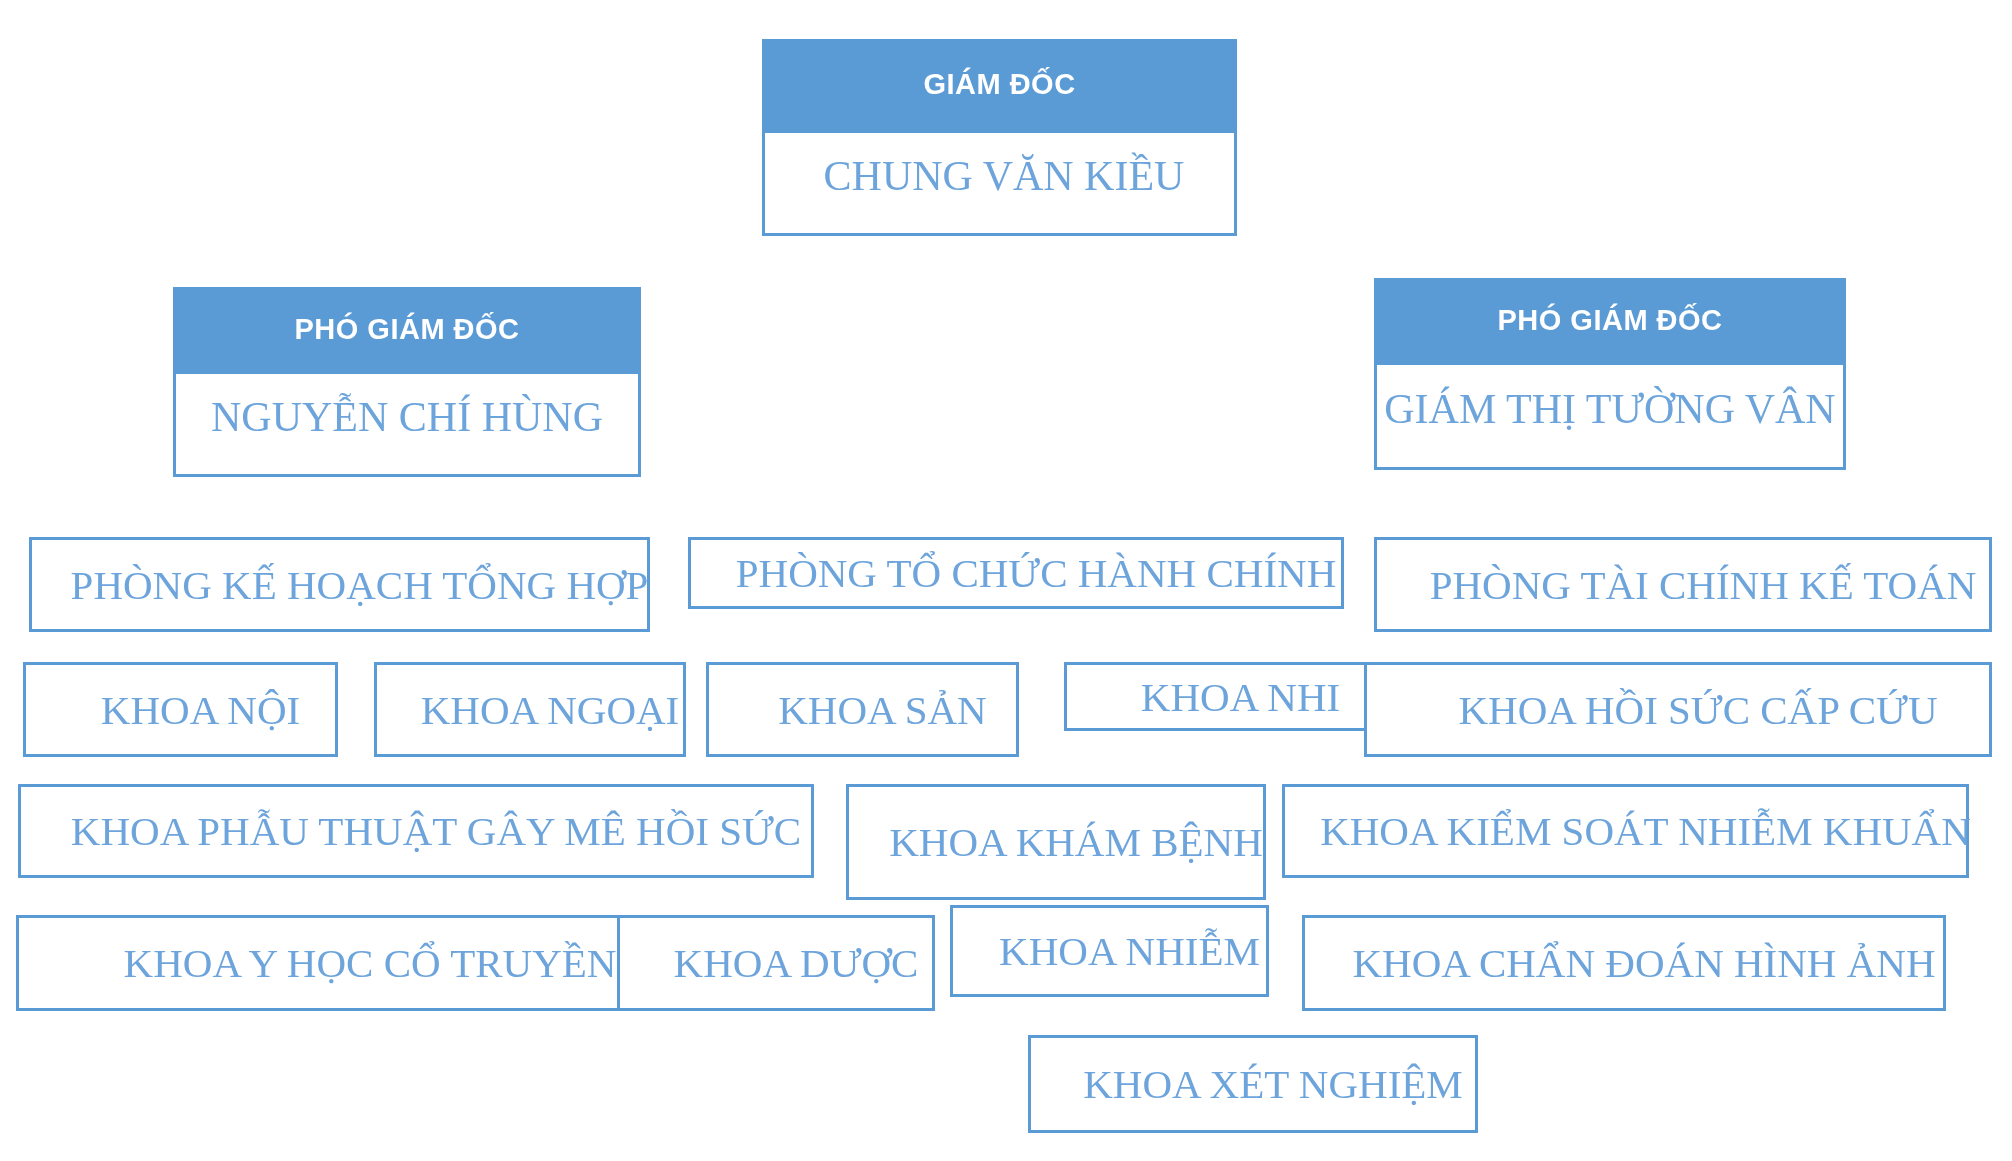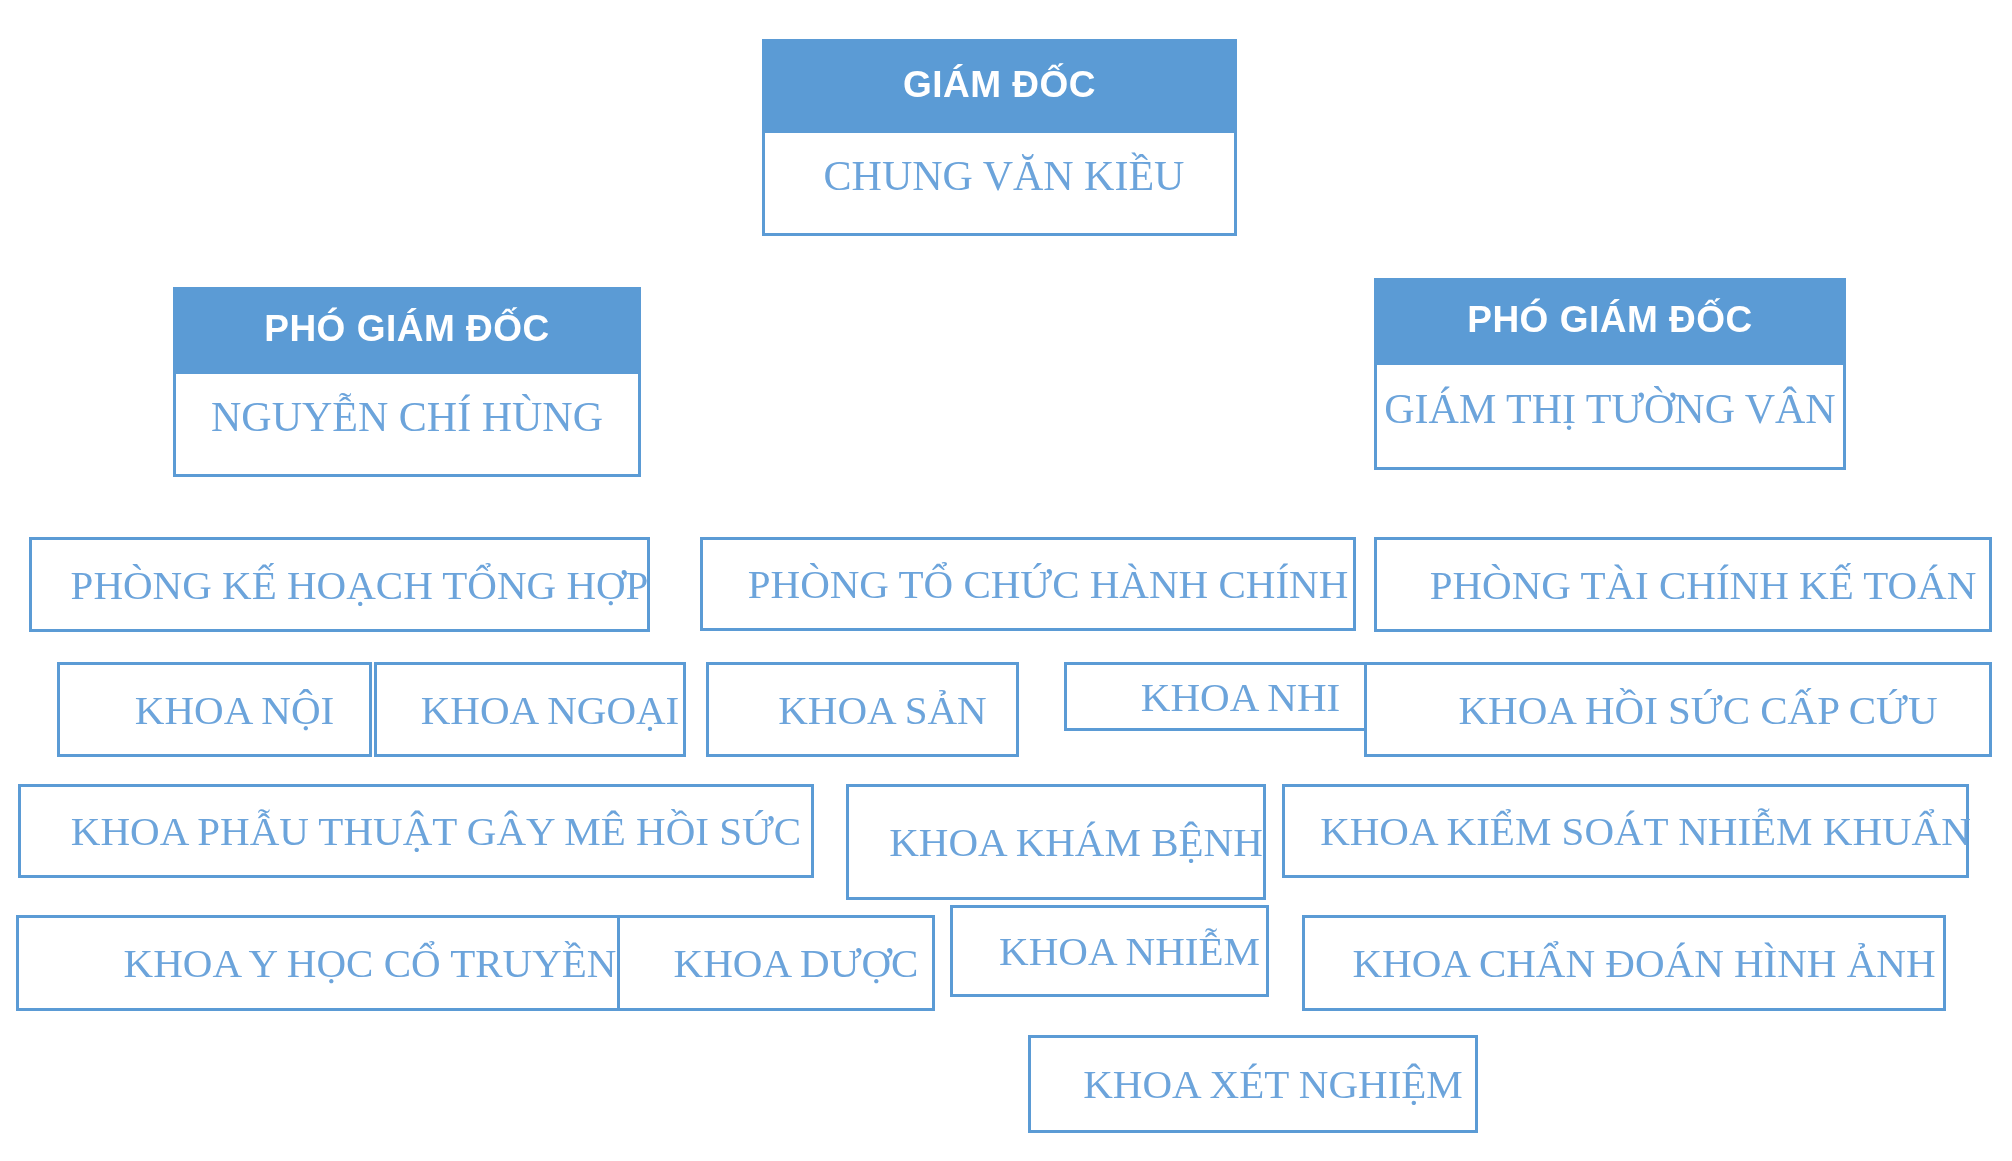--- a/index.html
+++ b/index.html
@@ -19,21 +19,21 @@
     height:1161px;
     background:var(--background);
     overflow:hidden;
   }
   .abs{position:absolute;box-sizing:border-box;}
   .hdr{
     background:var(--accent);
     color:var(--header-text);
     font-family:"Liberation Sans", sans-serif;
     font-weight:700;
-    font-size:37px;
+    font-size:29px;
     display:flex;
     align-items:center;
     justify-content:center;
     letter-spacing:0.5px;
     white-space:nowrap;
   }
   .namebox{
     background:#fff;
     border:3px solid var(--accent);
     color:var(--text-blue);
@@ -66,24 +66,24 @@
   <div class="abs hdr" style="left:762px;top:39px;width:475px;height:91px;">GIÁM ĐỐC</div>
   <div class="abs namebox" style="left:762px;top:130px;width:475px;height:106px;padding-left:9px;">CHUNG VĂN KIỀU</div>
 
   <div class="abs hdr" style="left:173px;top:287px;width:468px;height:84px;">PHÓ GIÁM ĐỐC</div>
   <div class="abs namebox" style="left:173px;top:371px;width:468px;height:106px;">NGUYỄN CHÍ HÙNG</div>
 
   <div class="abs hdr" style="left:1374px;top:278px;width:472px;height:84px;">PHÓ GIÁM ĐỐC</div>
   <div class="abs namebox" style="left:1374px;top:362px;width:472px;height:108px;">GIÁM THỊ TƯỜNG VÂN</div>
 
   <div class="abs dept" style="left:29px;top:537px;width:621px;height:95px;">PHÒNG KẾ HOẠCH TỔNG HỢP</div>
-  <div class="abs dept" style="left:688px;top:537px;width:656px;height:94px;margin-left:12px;">PHÒNG TỔ CHỨC HÀNH CHÍNH</div>
+  <div class="abs dept" style="left:688px;top:537px;width:656px;height:72px;">PHÒNG TỔ CHỨC HÀNH CHÍNH</div>
   <div class="abs dept" style="left:1374px;top:537px;width:618px;height:95px;">PHÒNG TÀI CHÍNH KẾ TOÁN</div>
 
-  <div class="abs dept" style="left:23px;top:662px;width:315px;height:95px;margin-left:34px;">KHOA NỘI</div>
+  <div class="abs dept" style="left:23px;top:662px;width:315px;height:95px;">KHOA NỘI</div>
   <div class="abs dept" style="left:374px;top:662px;width:312px;height:95px;">KHOA NGOẠI</div>
   <div class="abs dept" style="left:706px;top:662px;width:313px;height:95px;">KHOA SẢN</div>
   <div class="abs dept" style="left:1064px;top:662px;width:313px;height:69px;">KHOA NHI</div>
   <div class="abs dept" style="left:1364px;top:662px;width:628px;height:95px;">KHOA HỒI SỨC CẤP CỨU</div>
 
   <div class="abs dept" style="left:18px;top:784px;width:796px;height:94px;">KHOA PHẪU THUẬT GÂY MÊ HỒI SỨC</div>
   <div class="abs dept" style="left:846px;top:784px;width:420px;height:116px;">KHOA KHÁM BỆNH</div>
   <div class="abs dept" style="left:1282px;top:784px;width:687px;height:94px;">KHOA KIỂM SOÁT NHIỄM KHUẨN</div>
 
   <div class="abs dept" style="left:16px;top:915px;width:668px;height:96px;">KHOA Y HỌC CỔ TRUYỀN</div>

